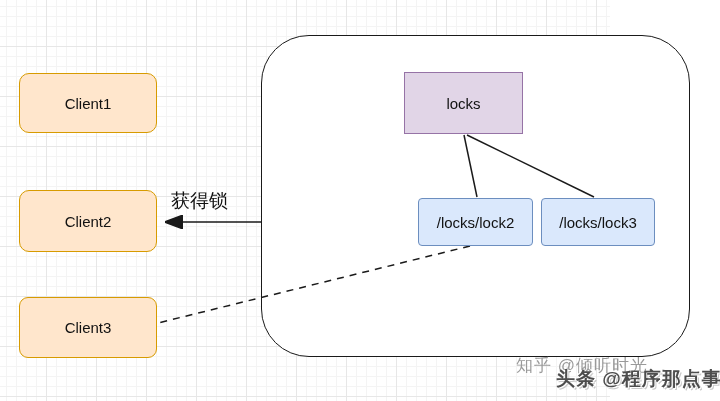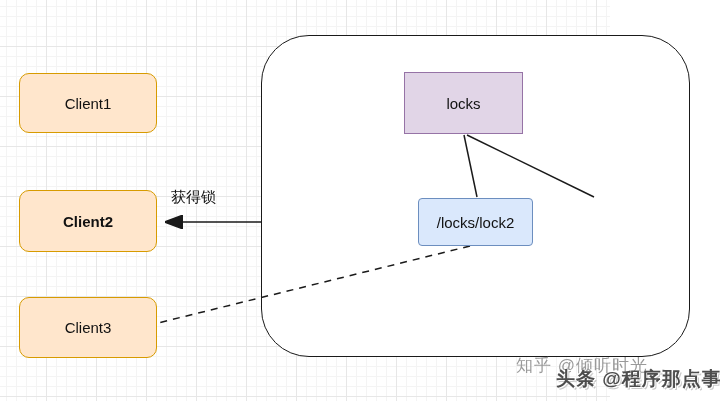--- a/index.html
+++ b/index.html
@@ -27,22 +27,22 @@
     z-index: 3;
   }
 
   .client {
     background: var(--client-fill);
     border: 1.5px solid var(--client-border);
     border-radius: 10px;
     width: 138px; height: 60px;
   }
   #client1 { left: 19px; top: 73px; }
-  #client2 { left: 19px; top: 190px; height: 62px; font-weight: bold; }
-  #client3 { left: 19px; top: 297px; height: 61px; }
+  #client2 { left: 19px; top: 190px; height: 62px; }
+  #client3 { left: 19px; top: 297px; height: 61px; border-radius: 9px; }
 
   .locks-root {
     left: 404px; top: 72px; width: 119px; height: 62px;
     background: var(--locks-fill);
     border: 1.5px solid var(--locks-border);
     border-radius: 0;
   }
 
   .lock-node {
     background: var(--lock-fill);
@@ -65,21 +65,21 @@
   svg.edges {
     position: absolute; left: 0; top: 0;
     width: 720px; height: 401px;
     z-index: 2;
     color: var(--edge);
   }
   svg.edges path, svg.edges line { stroke: currentColor; }
 
   .edge-label {
     position: absolute;
-    font-size: 15px; color: #111;
+    font-size: 19px; color: #111;
     z-index: 4;
     white-space: nowrap;
   }
   #label-acquire { left: 171px; top: 188px; }
   #label-watcher { left: 314px; top: 300px; }
 
   .watermark { position: absolute; z-index: 5; white-space: nowrap; }
   #wm-back {
     left: 516px; top: 354px;
     font-size: 17px; color: #9a9a9a; letter-spacing: 1px; text-align: center;
@@ -119,19 +119,22 @@
   <div class="node client" id="client3">
     <span>Client3</span>
   </div>
 
   <div class="node locks-root">
     <span>locks</span>
   </div>
   <div class="node lock-node" id="lock2">
     <span>/locks/lock2</span>
   </div>
+  <div class="node lock-node" id="lock3">
+    <span>/locks/lock3</span>
+  </div>
 
   <div class="edge-label" id="label-acquire">获得锁</div>
 
   <div class="watermark" id="wm-back">知乎 @倾听时光</div>
   <div class="watermark" id="wm-front">头条 @程序那点事</div>
 
 </div>
 
 </body></html>

